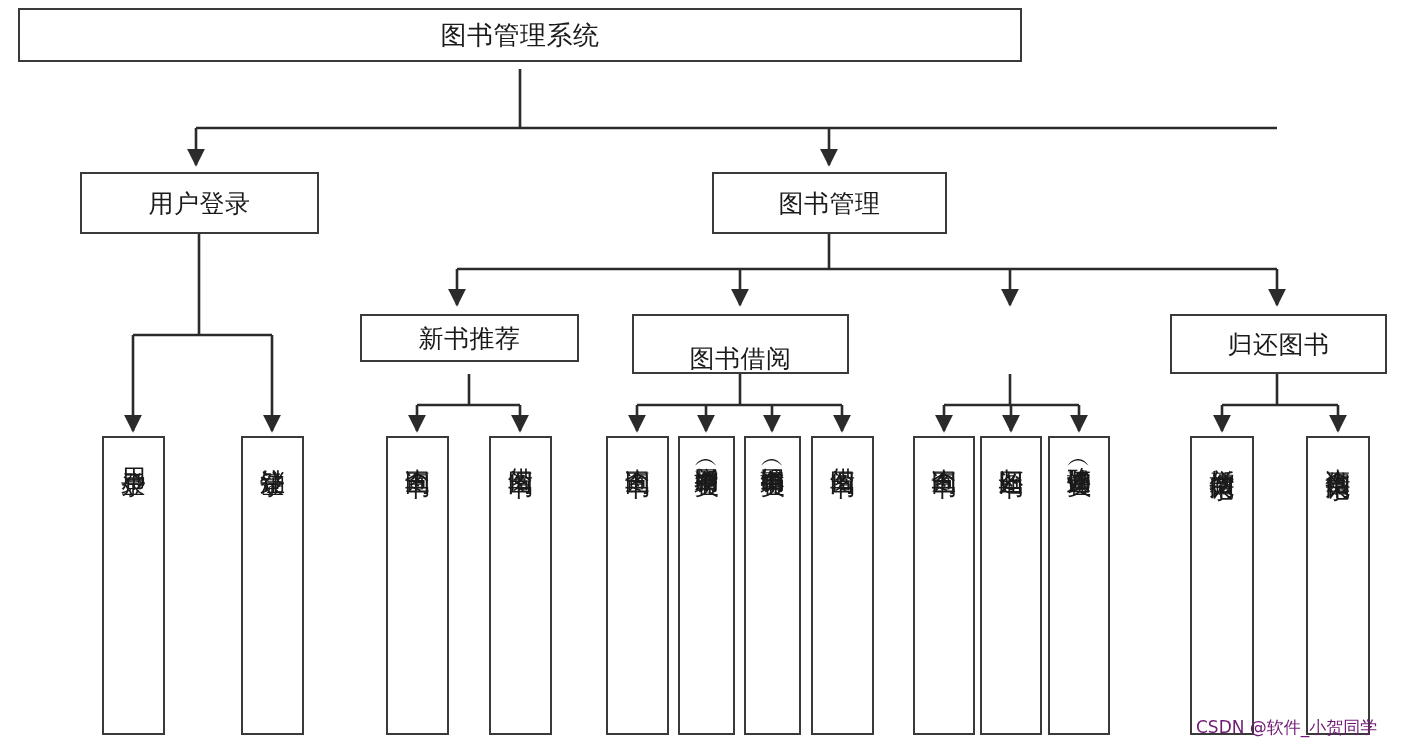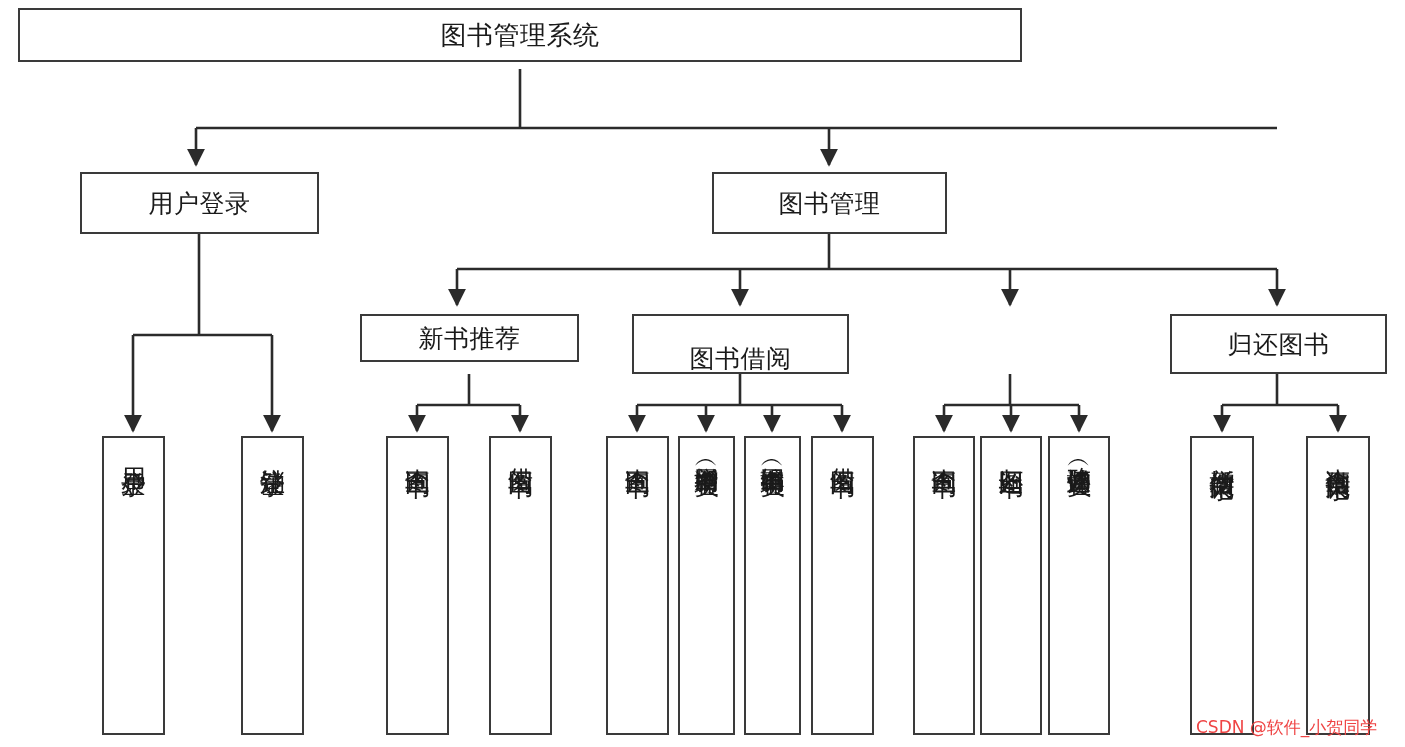--- a/index.html
+++ b/index.html
@@ -63,21 +63,21 @@
     line-height: 1.0;
     letter-spacing: 2px;
     white-space: pre;
   }
   .node.v.narrow .node-label {
     font-size: 24px;
     letter-spacing: 1px;
   }
   .watermark {
     position: absolute;
-    color: #ef4444;
+    color: #701a75;
     font-size: 17px;
     white-space: nowrap;
     font-family: "DejaVu Sans", "Liberation Sans", sans-serif;
   }
 </style>
 </head>
 <body>
 
 <div id="canvas">
 

